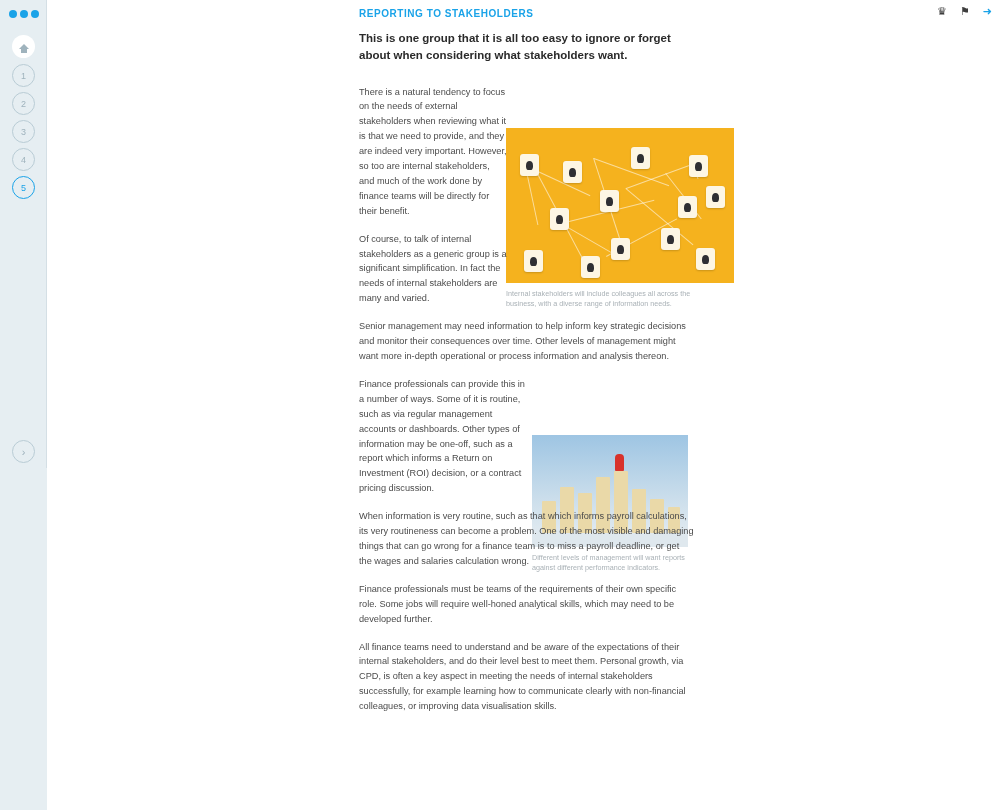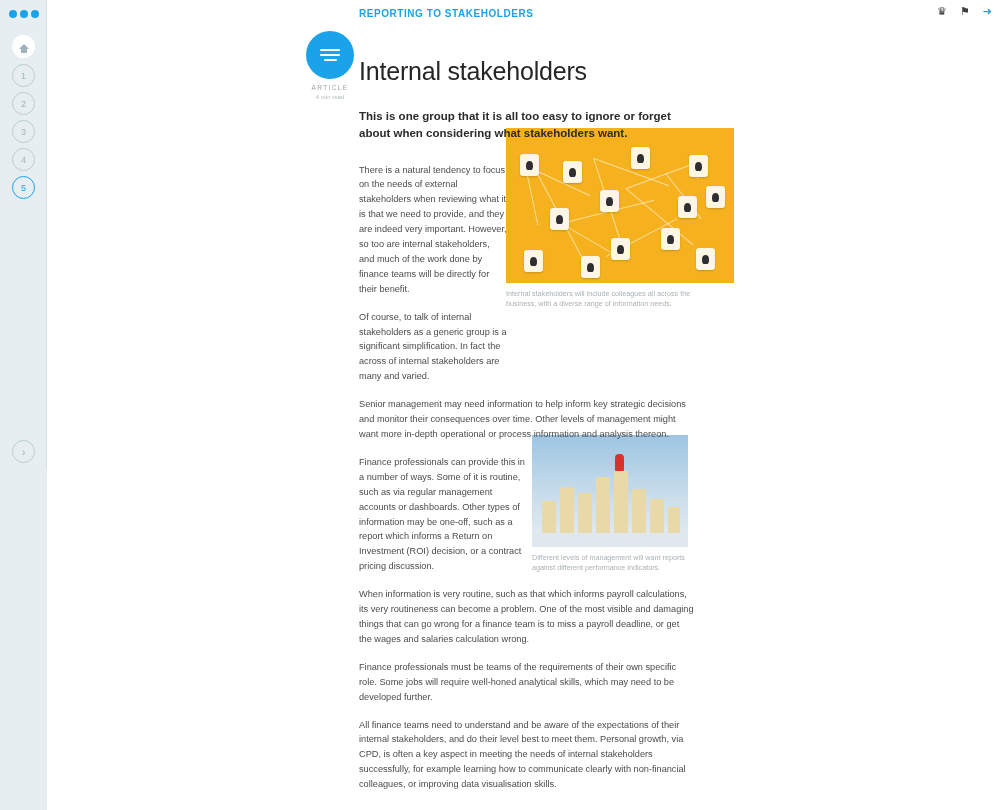--- a/index.html
+++ b/index.html
@@ -337,36 +337,26 @@
       <div class="bar-col" style="left:100px;width:14px;height:44px;"></div>
       <div class="bar-col" style="left:118px;width:14px;height:34px;"></div>
       <div class="bar-col" style="left:136px;width:12px;height:26px;"></div>
       <div class="redfig" style="left:83px;bottom:76px;"></div>
     </div>
     <div class="fig-caption">Different levels of management will want reports against different performance indicators.</div>
   </div>
 
   <div class="page">
 
-    <div class="article-head">
-      <div class="art-badge">
-        <span class="bar"></span>
-        <span class="bar"></span>
-        <span class="bar short"></span>
-      </div>
-      <div class="art-type">ARTICLE</div>
-      <div class="art-read">4 min read</div>
-      <h1 class="art-title">Internal stakeholders</h1>
-    </div>
 
     <div class="art-standfirst">This is one group that it is all too easy to ignore or forget about when considering what stakeholders want.</div>
 
     <div class="body-col">
       <p class="narrow">There is a natural tendency to focus on the needs of external stakeholders when reviewing what it is that we need to provide, and they are indeed very important. However, so too are internal stakeholders, and much of the work done by finance teams will be directly for their benefit.</p>
-      <p class="narrow">Of course, to talk of internal stakeholders as a generic group is a significant simplification. In fact the across of internal stakeholders are many and varied.</p>
+      <p class="narrow">Of course, to talk of internal stakeholders as a generic group is a significant simplification. In fact the needs of internal stakeholders are many and varied.</p>
       <p>Senior management may need information to help inform key strategic decisions and monitor their consequences over time. Other levels of management might want more in-depth operational or process information and analysis thereon.</p>
       <p class="narrow2">Finance professionals can provide this in a number of ways. Some of it is routine, such as via regular management accounts or dashboards. Other types of information may be one-off, such as a report which informs a Return on Investment (ROI) decision, or a contract pricing discussion.</p>
       <p>When information is very routine, such as that which informs payroll calculations, its very routineness can become a problem. One of the most visible and damaging things that can go wrong for a finance team is to miss a payroll deadline, or get the wages and salaries calculation wrong.</p>
       <p>Finance professionals must be teams of the requirements of their own specific role. Some jobs will require well-honed analytical skills, which may need to be developed further.</p>
       <p>All finance teams need to understand and be aware of the expectations of their internal stakeholders, and do their level best to meet them. Personal growth, via CPD, is often a key aspect in meeting the needs of internal stakeholders successfully, for example learning how to communicate clearly with non-financial colleagues, or improving data visualisation skills.</p>
     </div>
   </div>
 
 </div>
 

